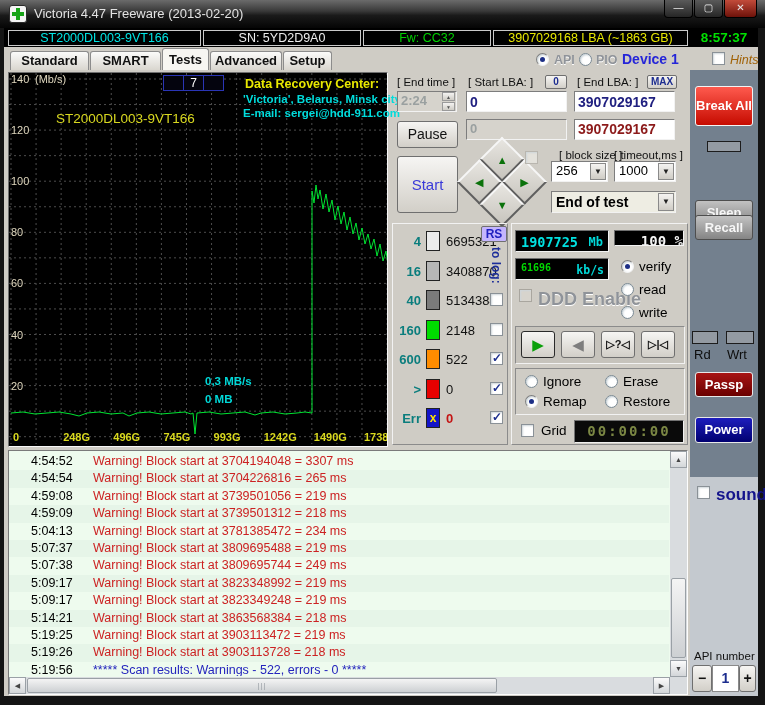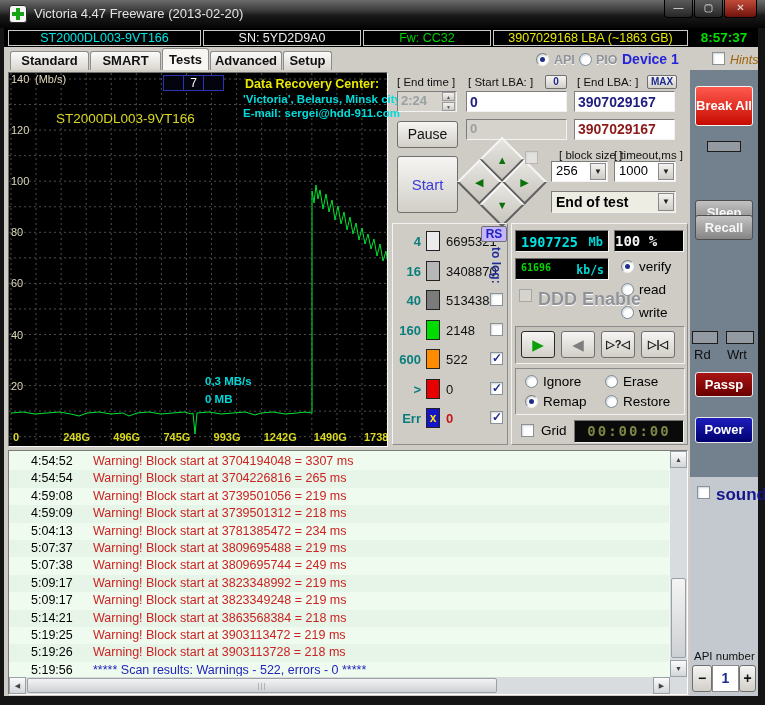--- a/index.html
+++ b/index.html
@@ -304,21 +304,21 @@
       </div>
     </div>
   <div class="abs btn" style="left:481px;top:226px;width:26px;height:16px;line-height:14px;font-size:12px;font-weight:bold;color:#2020c0;background:#c4b5fd;border-radius:2px;">RS</div>
   <div class="abs vtext" style="left:489px;top:247px;">to log:</div>
 
   <div class="abs panel" style="left:511px;top:223px;width:177px;height:222px;"></div>
   <div class="abs lcd" style="left:515px;top:230px;width:94px;height:22px;">
     <span style="position:absolute;left:5px;top:3px;color:#00e0e0;font-size:13.5px;">1907725</span>
     <span style="position:absolute;right:5px;top:4px;color:#00d8d8;font-size:12px;">Mb</span>
   </div>
-  <div class="abs lcd" style="left:614px;top:230px;width:70px;height:22px;color:#f4f4f4;font-size:14px;text-align:left;line-height:20px;">100  %</div>
+  <div class="abs lcd" style="left:614px;top:230px;width:70px;height:16px;color:#f4f4f4;font-size:14px;text-align:right;line-height:20px;">100  %</div>
   <div class="abs lcd" style="left:515px;top:258px;width:94px;height:22px;">
     <span style="position:absolute;left:5px;top:3px;color:#00d800;font-size:10px;">61696</span>
     <span style="position:absolute;right:4px;top:4px;color:#00d8d8;font-size:11.5px;">kb/s</span>
   </div>
   <div class="abs cb grayed" style="left:519px;top:289px;"></div>
   <div class="abs etched" style="left:538px;top:289px;font-size:18px;font-weight:bold;">DDD Enable</div>
 
   <div class="abs radio sel" style="left:621px;top:260px;"></div>
   <div class="abs" style="left:639px;top:259px;font-size:13.5px;">verify</div>
   <div class="abs radio" style="left:621px;top:283px;"></div>

